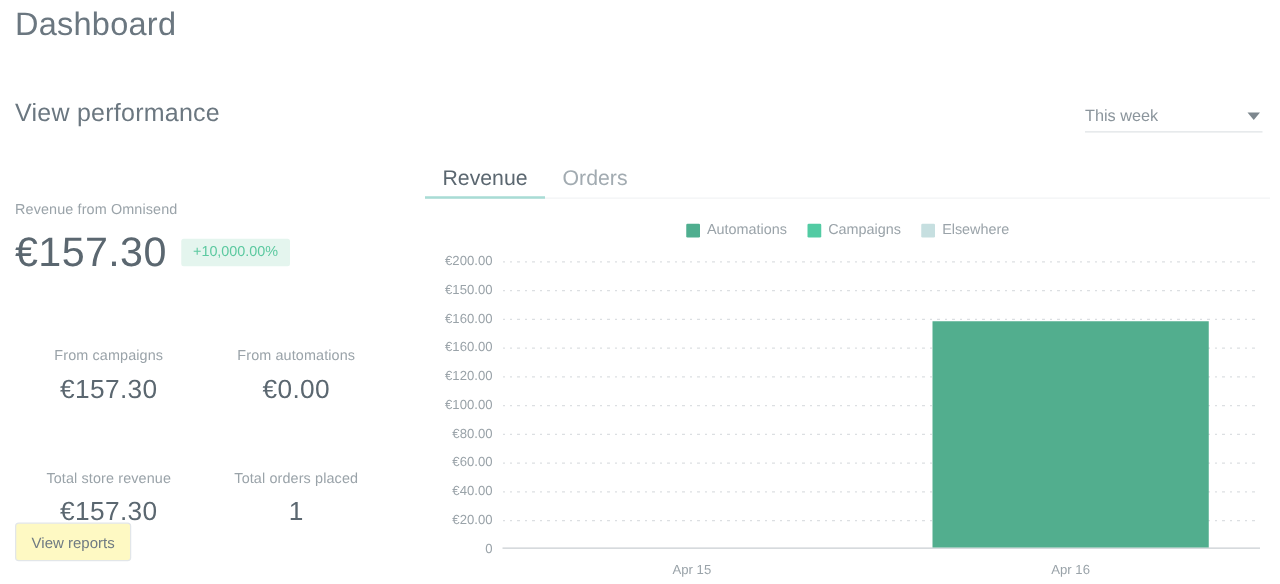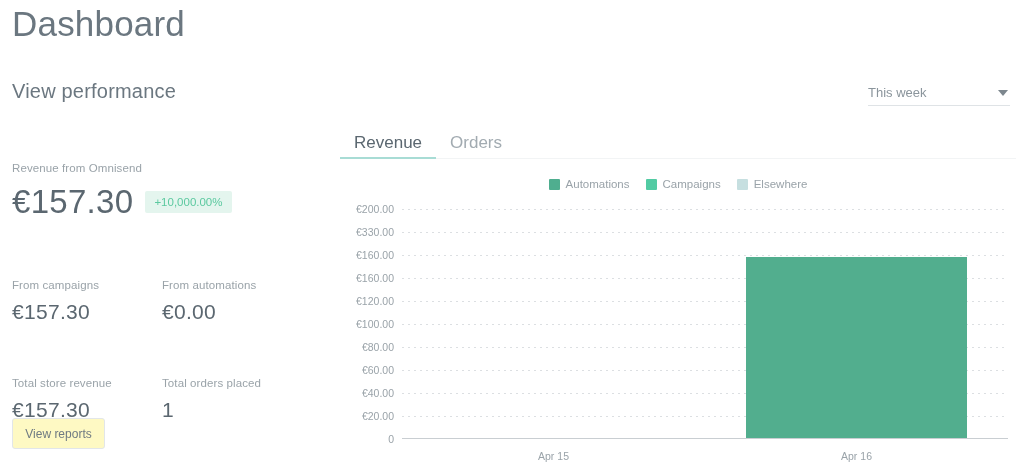--- a/index.html
+++ b/index.html
@@ -8,21 +8,21 @@
     background: #ffffff;
     font-family: "Liberation Sans", sans-serif;
     color: #5b6770;
     overflow: hidden;
   }
   .page { position: relative; width: 1024px; height: 467px; }
 
   
   .page-title {
     position: absolute; left: 12px; top: 4px;
-    font-size: 35px; font-weight: 400; color: #6b7780;
+    font-size: 26px; font-weight: 400; color: #6b7780;
     letter-spacing: .2px;
   }
   .section-title {
     position: absolute; left: 12px; top: 80px;
     font-size: 20px; font-weight: 400; color: #6b7780;
     letter-spacing: .2px;
   }
 
   
   .period-select {
@@ -49,21 +49,21 @@
   .hero-row { display: flex; align-items: center; margin-top: 9px; }
   .hero-value {
     font-size: 33px; font-weight: 400; color: #5b6770; letter-spacing: .3px;
   }
   .delta-badge {
     margin-left: 12px;
     background: #e4f5ee; color: #5cc9a0;
     font-size: 11.5px; padding: 5px 9px 5px 9px;
     border-radius: 2px; white-space: nowrap;
   }
-  .grid { margin-top: 42px; }
+  .grid { margin-top: 42px; text-align: center; }
   .grid-row { display: flex; margin-bottom: 37px; }
   .grid-cell { width: 172px; }
   .grid-cell .metric-label { display: block; }
   .cell-value {
     margin-top: 9px;
     font-size: 21px; font-weight: 400; color: #5b6770; letter-spacing: .3px;
   }
 
   .view-reports {
     position: absolute; left: 12px; top: 418px;
@@ -190,21 +190,21 @@
           <span class="legend-label">Elsewhere</span>
         </div>
       </div>
 
     <div class="plot">
       <div class="plot-area" id="plot-area">
         <div class="axis-line"></div>
       <div class="gridline" style="top: 0%;"></div>
           <div class="ytick" style="top: 0%;">€200.00</div>
           <div class="gridline" style="top: 10%;"></div>
-          <div class="ytick" style="top: 10%;">€330.00</div>
+          <div class="ytick" style="top: 10%;">€150.00</div>
           <div class="gridline" style="top: 20%;"></div>
           <div class="ytick" style="top: 20%;">€160.00</div>
           <div class="gridline" style="top: 30%;"></div>
           <div class="ytick" style="top: 30%;">€160.00</div>
           <div class="gridline" style="top: 40%;"></div>
           <div class="ytick" style="top: 40%;">€120.00</div>
           <div class="gridline" style="top: 50%;"></div>
           <div class="ytick" style="top: 50%;">€100.00</div>
           <div class="gridline" style="top: 60%;"></div>
           <div class="ytick" style="top: 60%;">€80.00</div>

